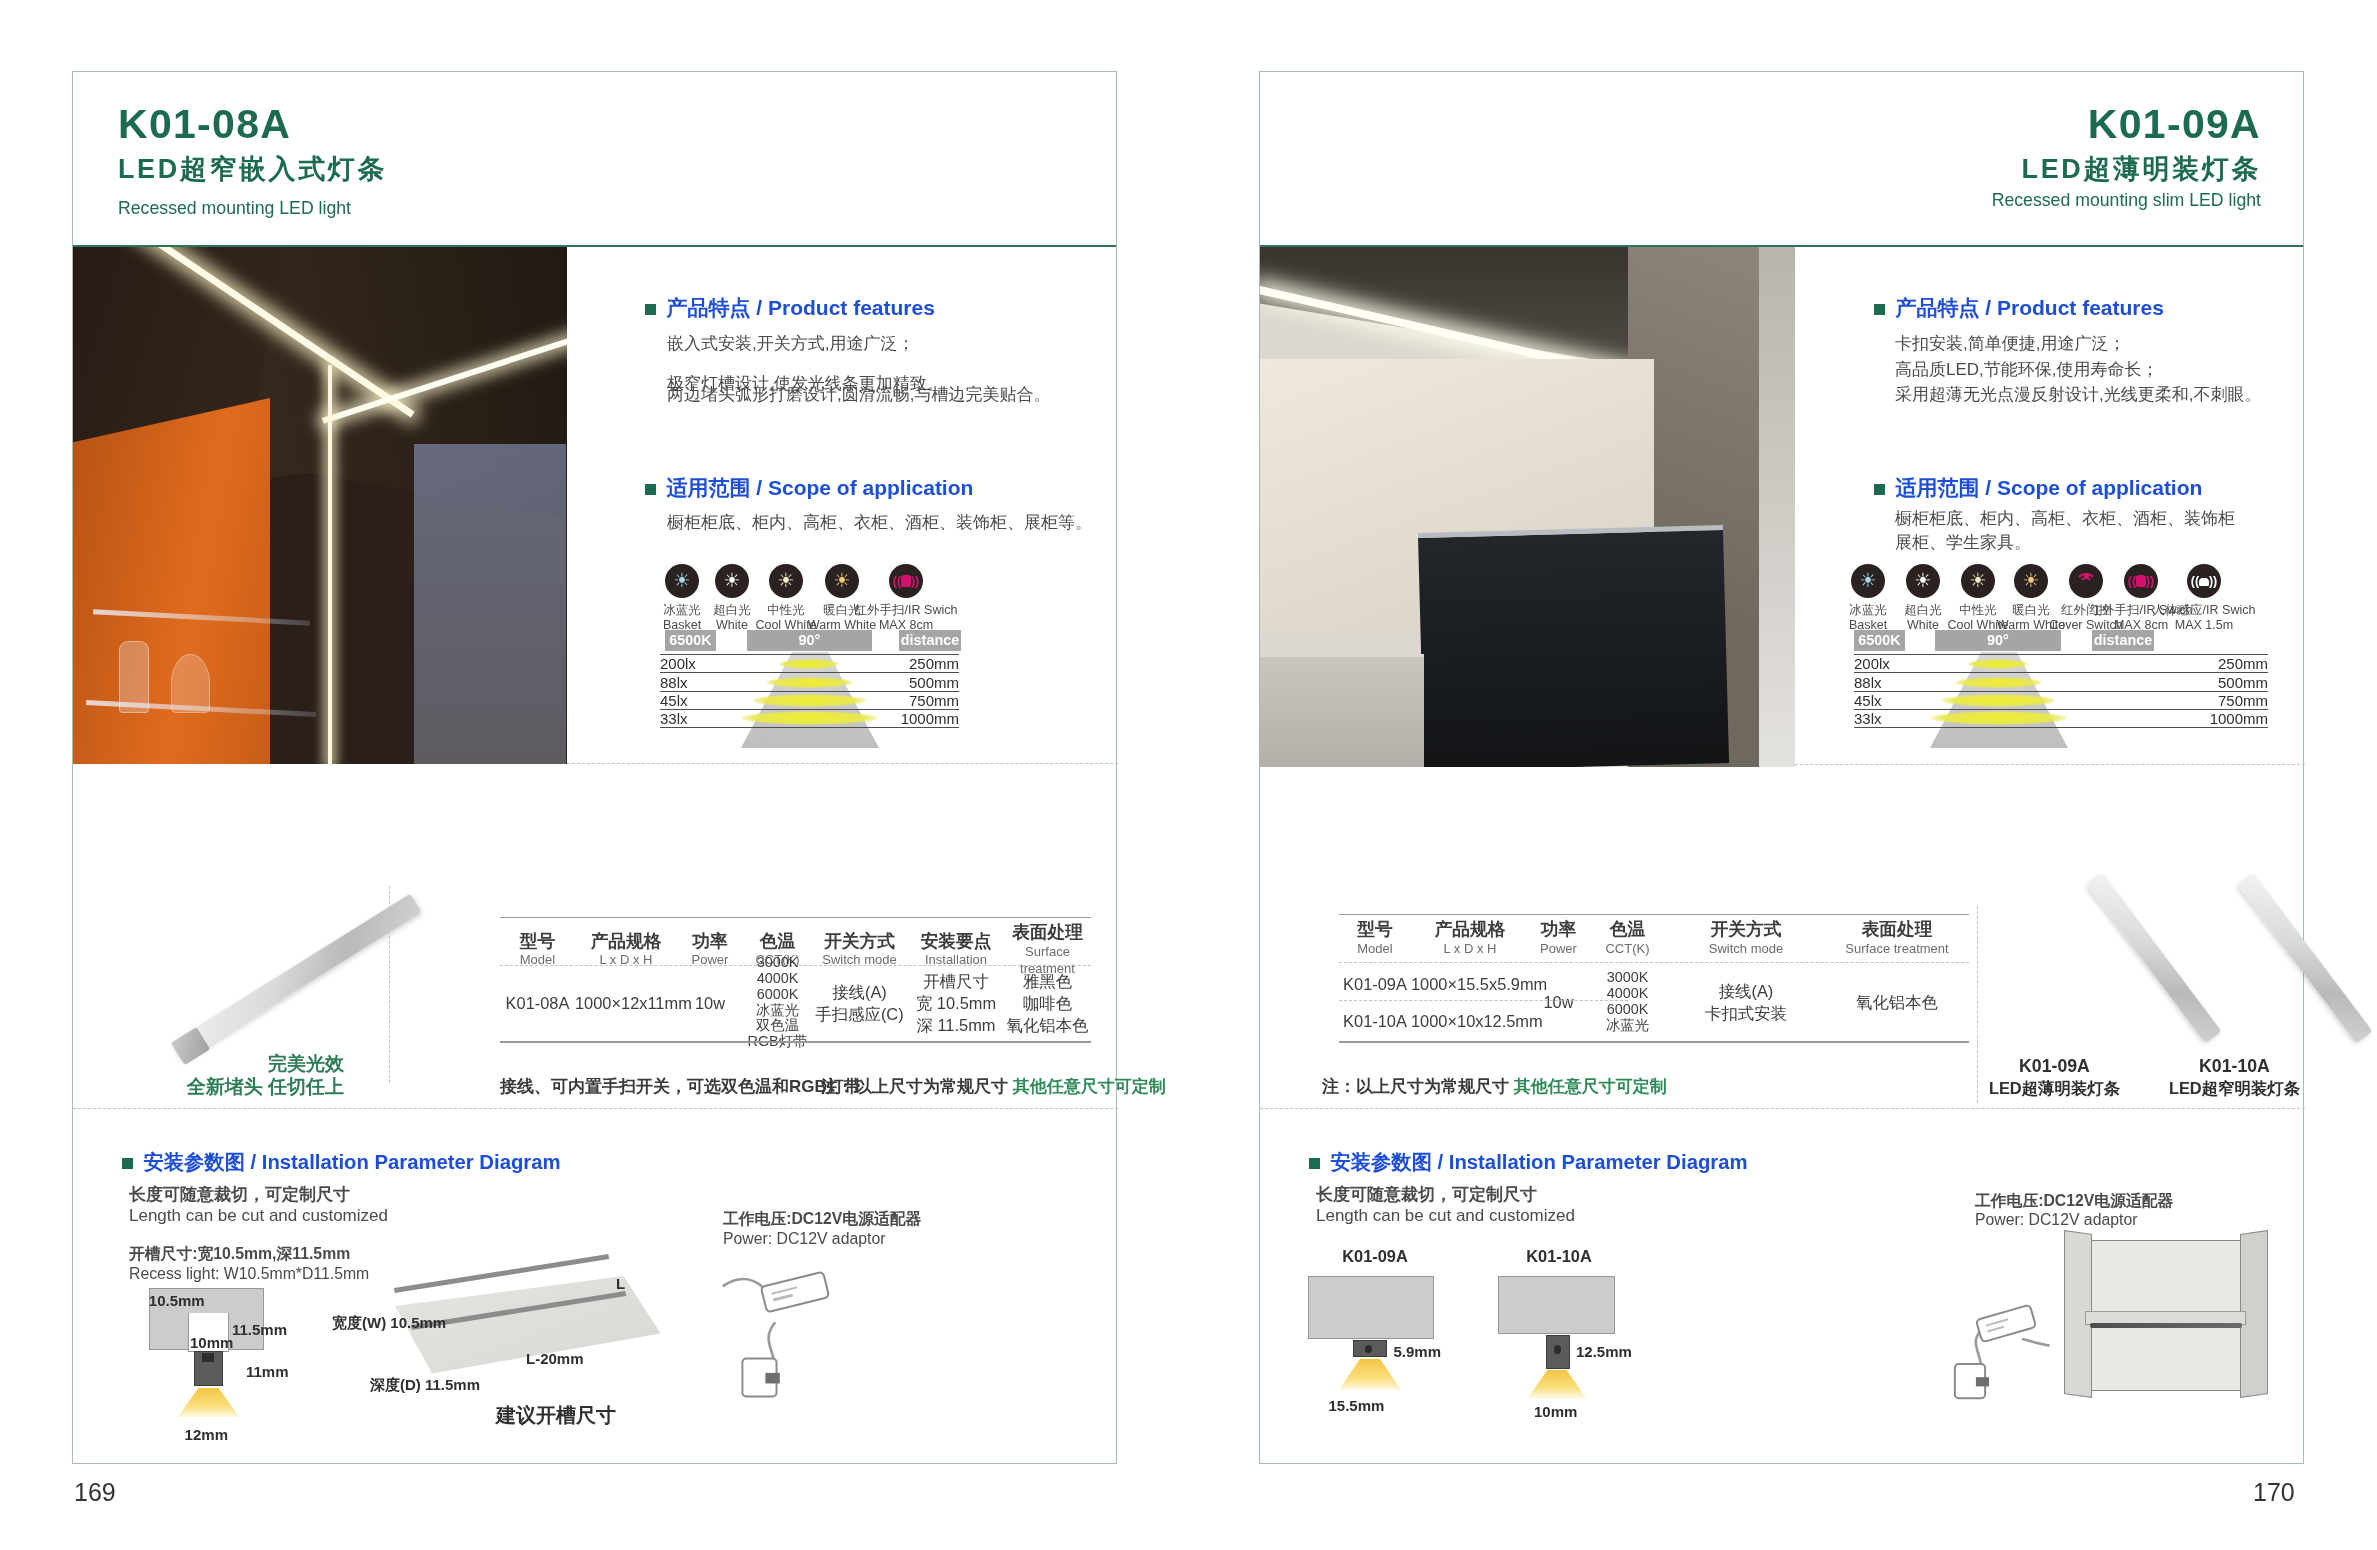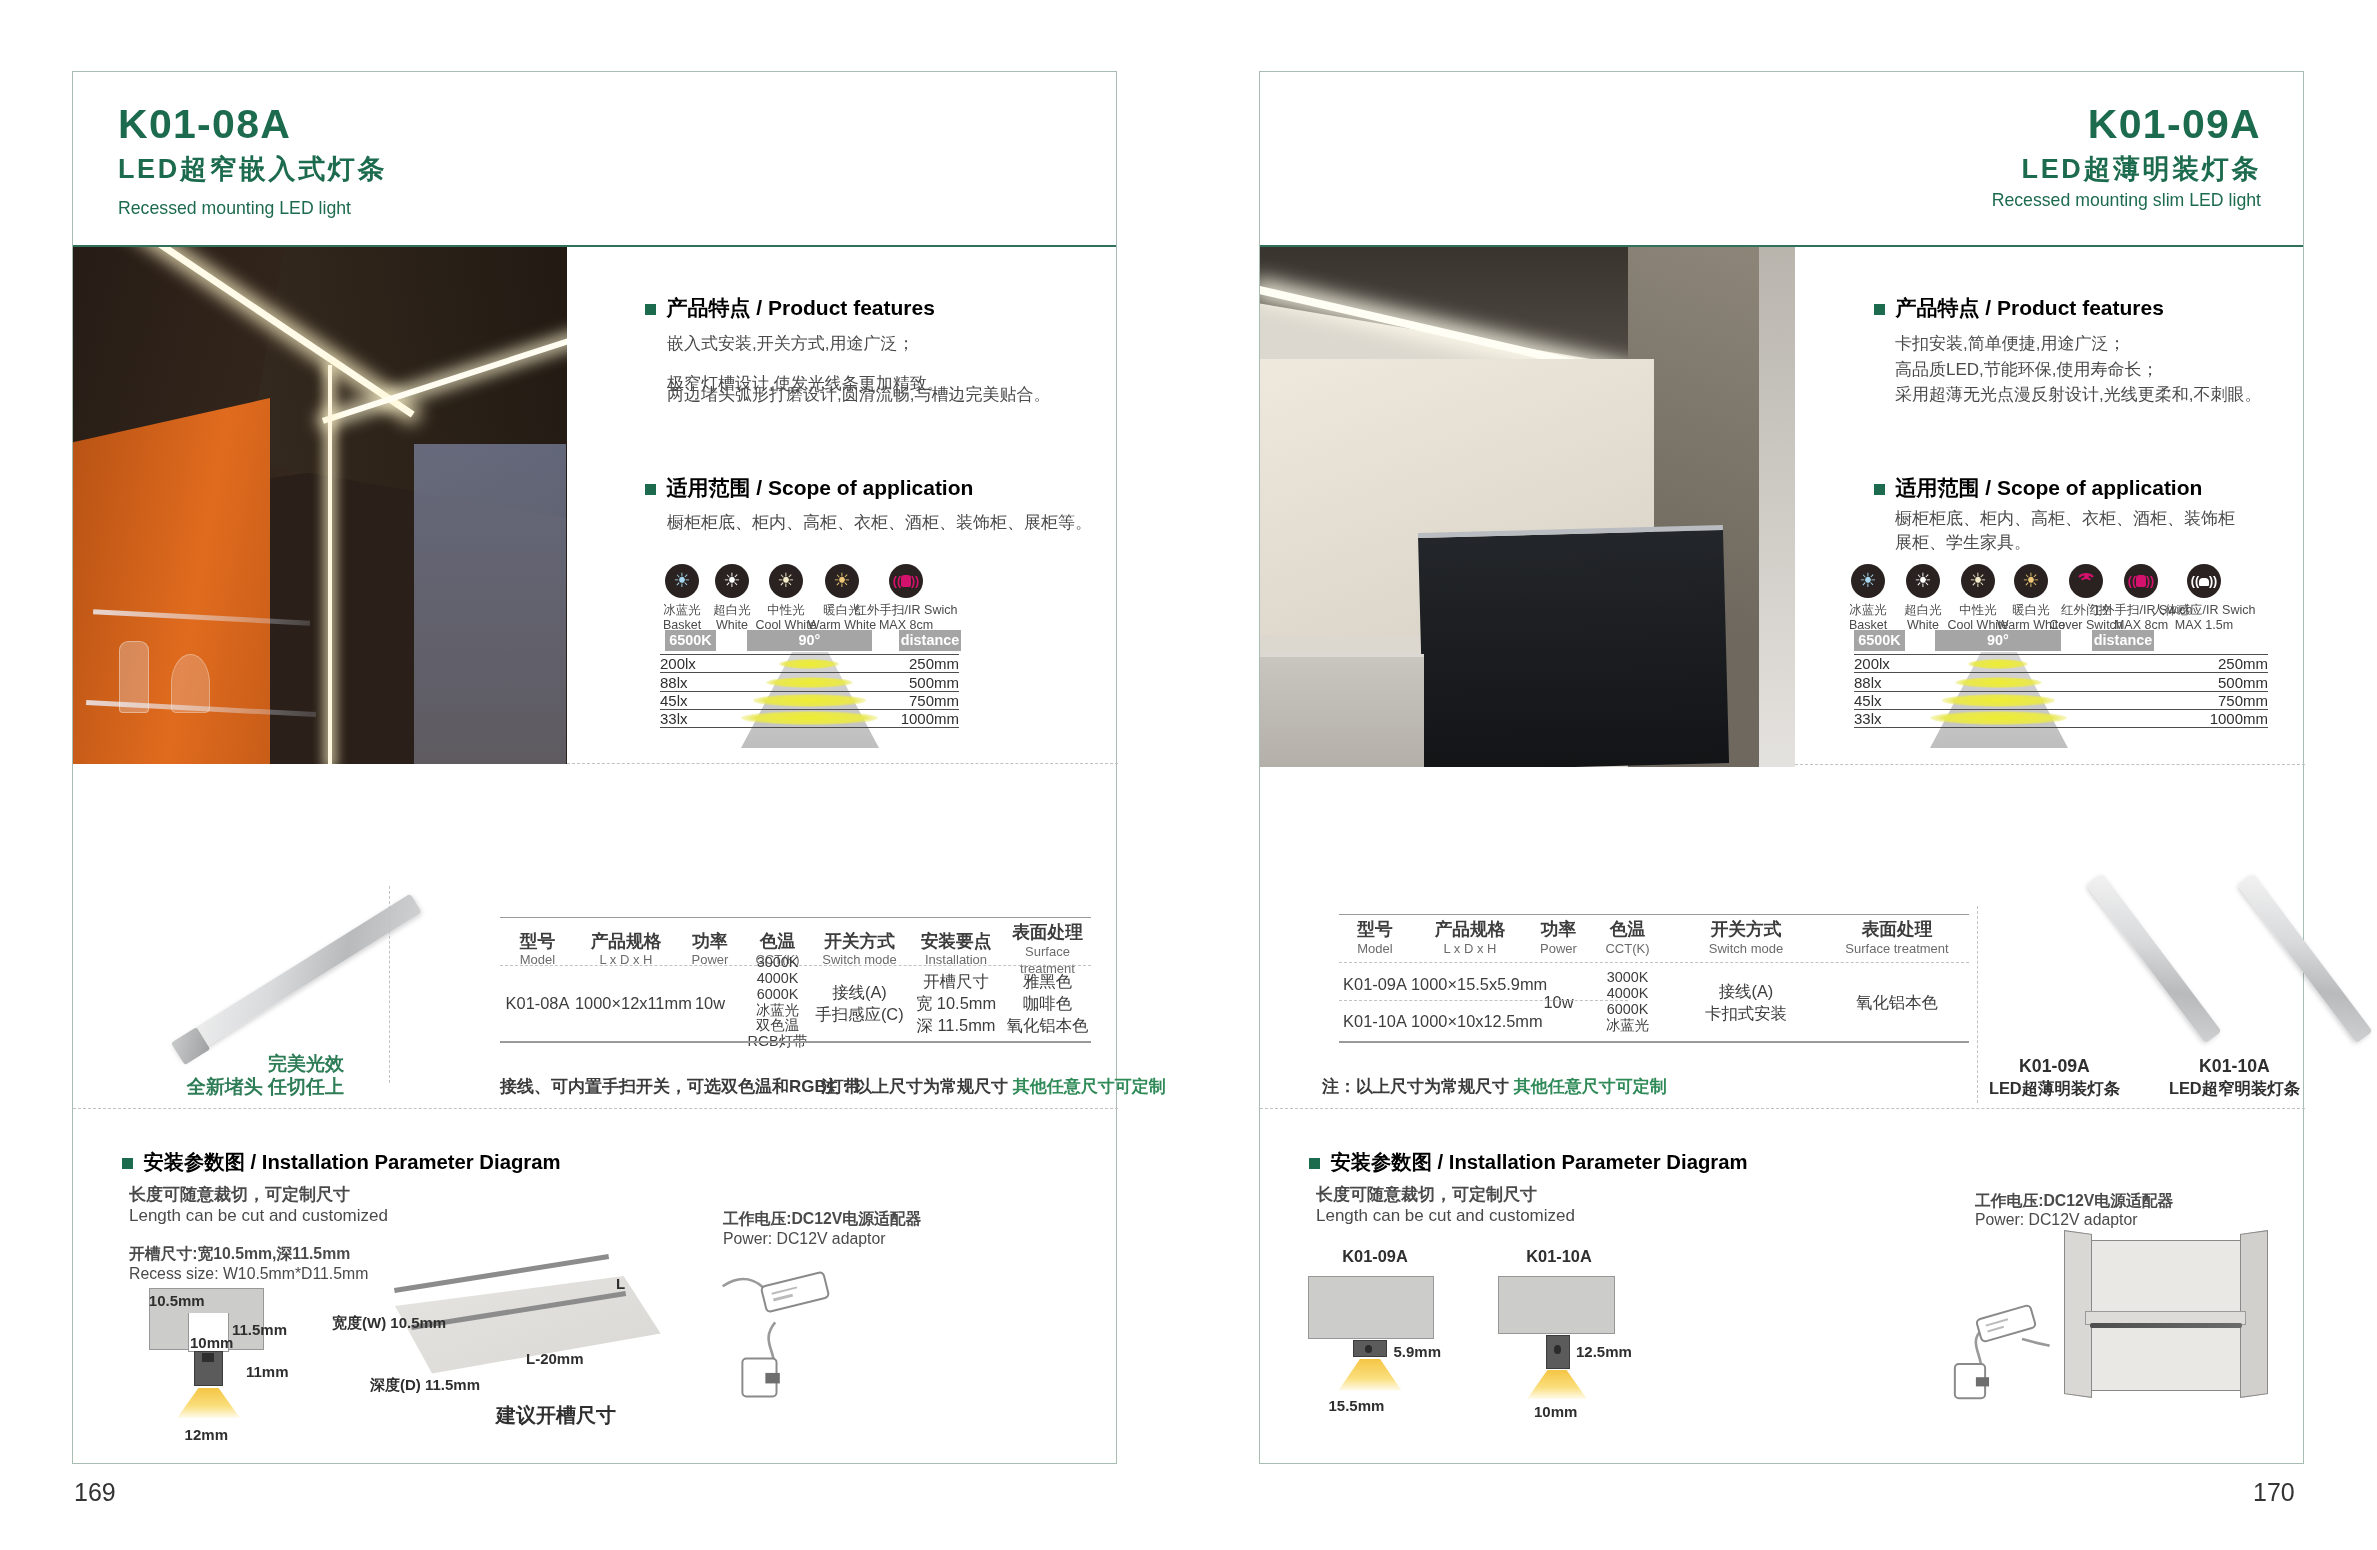--- a/index.html
+++ b/index.html
@@ -9,21 +9,21 @@
   *{box-sizing:border-box;margin:0;padding:0}
   html,body{width:2377px;height:1550px}
   body{position:relative;background:#ffffff;font-family:"Liberation Sans","DejaVu Sans",sans-serif;color:var(--ink)}
   .abs{position:absolute}
   .page{position:absolute;top:71px;width:1045px;height:1393px;background:#fff;border:1.3px solid #a7bdb1}
   #pageL{left:72px} #pageR{left:1259px}
   .greenline{position:absolute;left:0;width:100%;top:173px;height:2px;background:var(--line)}
   .t-model{font-size:41px;font-weight:bold;color:var(--green);letter-spacing:1.3px;line-height:1}
   .t-zh{font-size:27px;font-weight:bold;color:var(--green);letter-spacing:2.6px;line-height:1}
   .t-en{font-size:17.7px;color:var(--green);line-height:1}
-  .sec-h{position:absolute;font-size:21px;font-weight:bold;color:#000000;white-space:nowrap}
+  .sec-h{position:absolute;font-size:21px;font-weight:bold;color:#1d4ed8;white-space:nowrap}
   .bullet{display:inline-block;width:11px;height:11px;background:var(--green);margin-right:10.5px}
   .body-t{position:absolute;font-size:17px;color:var(--ink2);line-height:25.6px;white-space:nowrap}
   .icon{position:absolute;width:98px;text-align:center}
   .circ{width:34px;height:34px;border-radius:50%;background:#292220;margin:0 auto;display:flex;align-items:center;justify-content:center;overflow:hidden}
   .sun{font-size:19.7px;line-height:1}
   .iconlab{font-size:12.5px;color:var(--ink2);line-height:15px;margin-top:4.6px;white-space:nowrap}
   .bar{position:absolute;height:21px;background:var(--bar);color:#fff;font-size:14.4px;text-align:center;line-height:21px;font-weight:bold}
   .lux{position:absolute;width:299px}
   .luxrow{height:18.4px;border-top:1.3px solid #4d4d4d;font-size:15px;color:#2f2f2f;display:flex;justify-content:space-between;align-items:center;position:relative;z-index:2}
   .luxrow:last-child{border-bottom:1.3px solid #4d4d4d}
@@ -253,21 +253,21 @@
   </div>
 
   <div class="dash-h" style="left:0;top:1036px;width:1045px"></div>
 
   <div class="sec-h" style="left:49px;top:1076px;font-size:20.3px">
     <span class="bullet"></span><span>安装参数图 / Installation Parameter Diagram</span>
   </div>
   <div class="body-t" style="left:56px;top:1112px;font-weight:bold;line-height:21px">长度可随意裁切，可定制尺寸</div>
   <div class="body-t" style="left:56px;top:1133px;line-height:21px">Length can be cut and customized</div>
   <div class="body-t" style="left:56px;top:1172px;font-weight:bold;line-height:19.7px;font-size:15.8px">开槽尺寸:宽10.5mm,深11.5mm</div>
-  <div class="body-t" style="left:56px;top:1192px;line-height:19.7px;font-size:15.8px">Recess size: W10.5mm*D11.5mm</div>
+  <div class="body-t" style="left:56px;top:1192px;line-height:19.7px;font-size:15.8px">Recess light: W10.5mm*D11.5mm</div>
 
   <div class="abs" style="left:66px;top:1211px;width:151px;height:158px">
     <div class="slab" style="left:9.8px;top:5.3px;width:115px;height:62px"></div>
     <div class="abs" style="left:49px;top:29.5px;width:41px;height:39px;background:#fff;border:1.3px solid #979797;border-top:none"></div>
     <div class="dimlab" style="left:9.8px;top:9.2px;width:115px;">10.5mm</div>
     <div class="dimlab" style="left:93px;top:38px">11.5mm</div>
     <div class="dimlab" style="left:51px;top:51px">10mm</div>
     <div class="profile" style="left:55px;top:68px;width:29px;height:35px"></div>
     <div class="abs" style="left:63px;top:70px;width:11.8px;height:9.2px;background:#2e2e2e"></div>
     <div class="dimlab" style="left:107px;top:80px">11mm</div>

